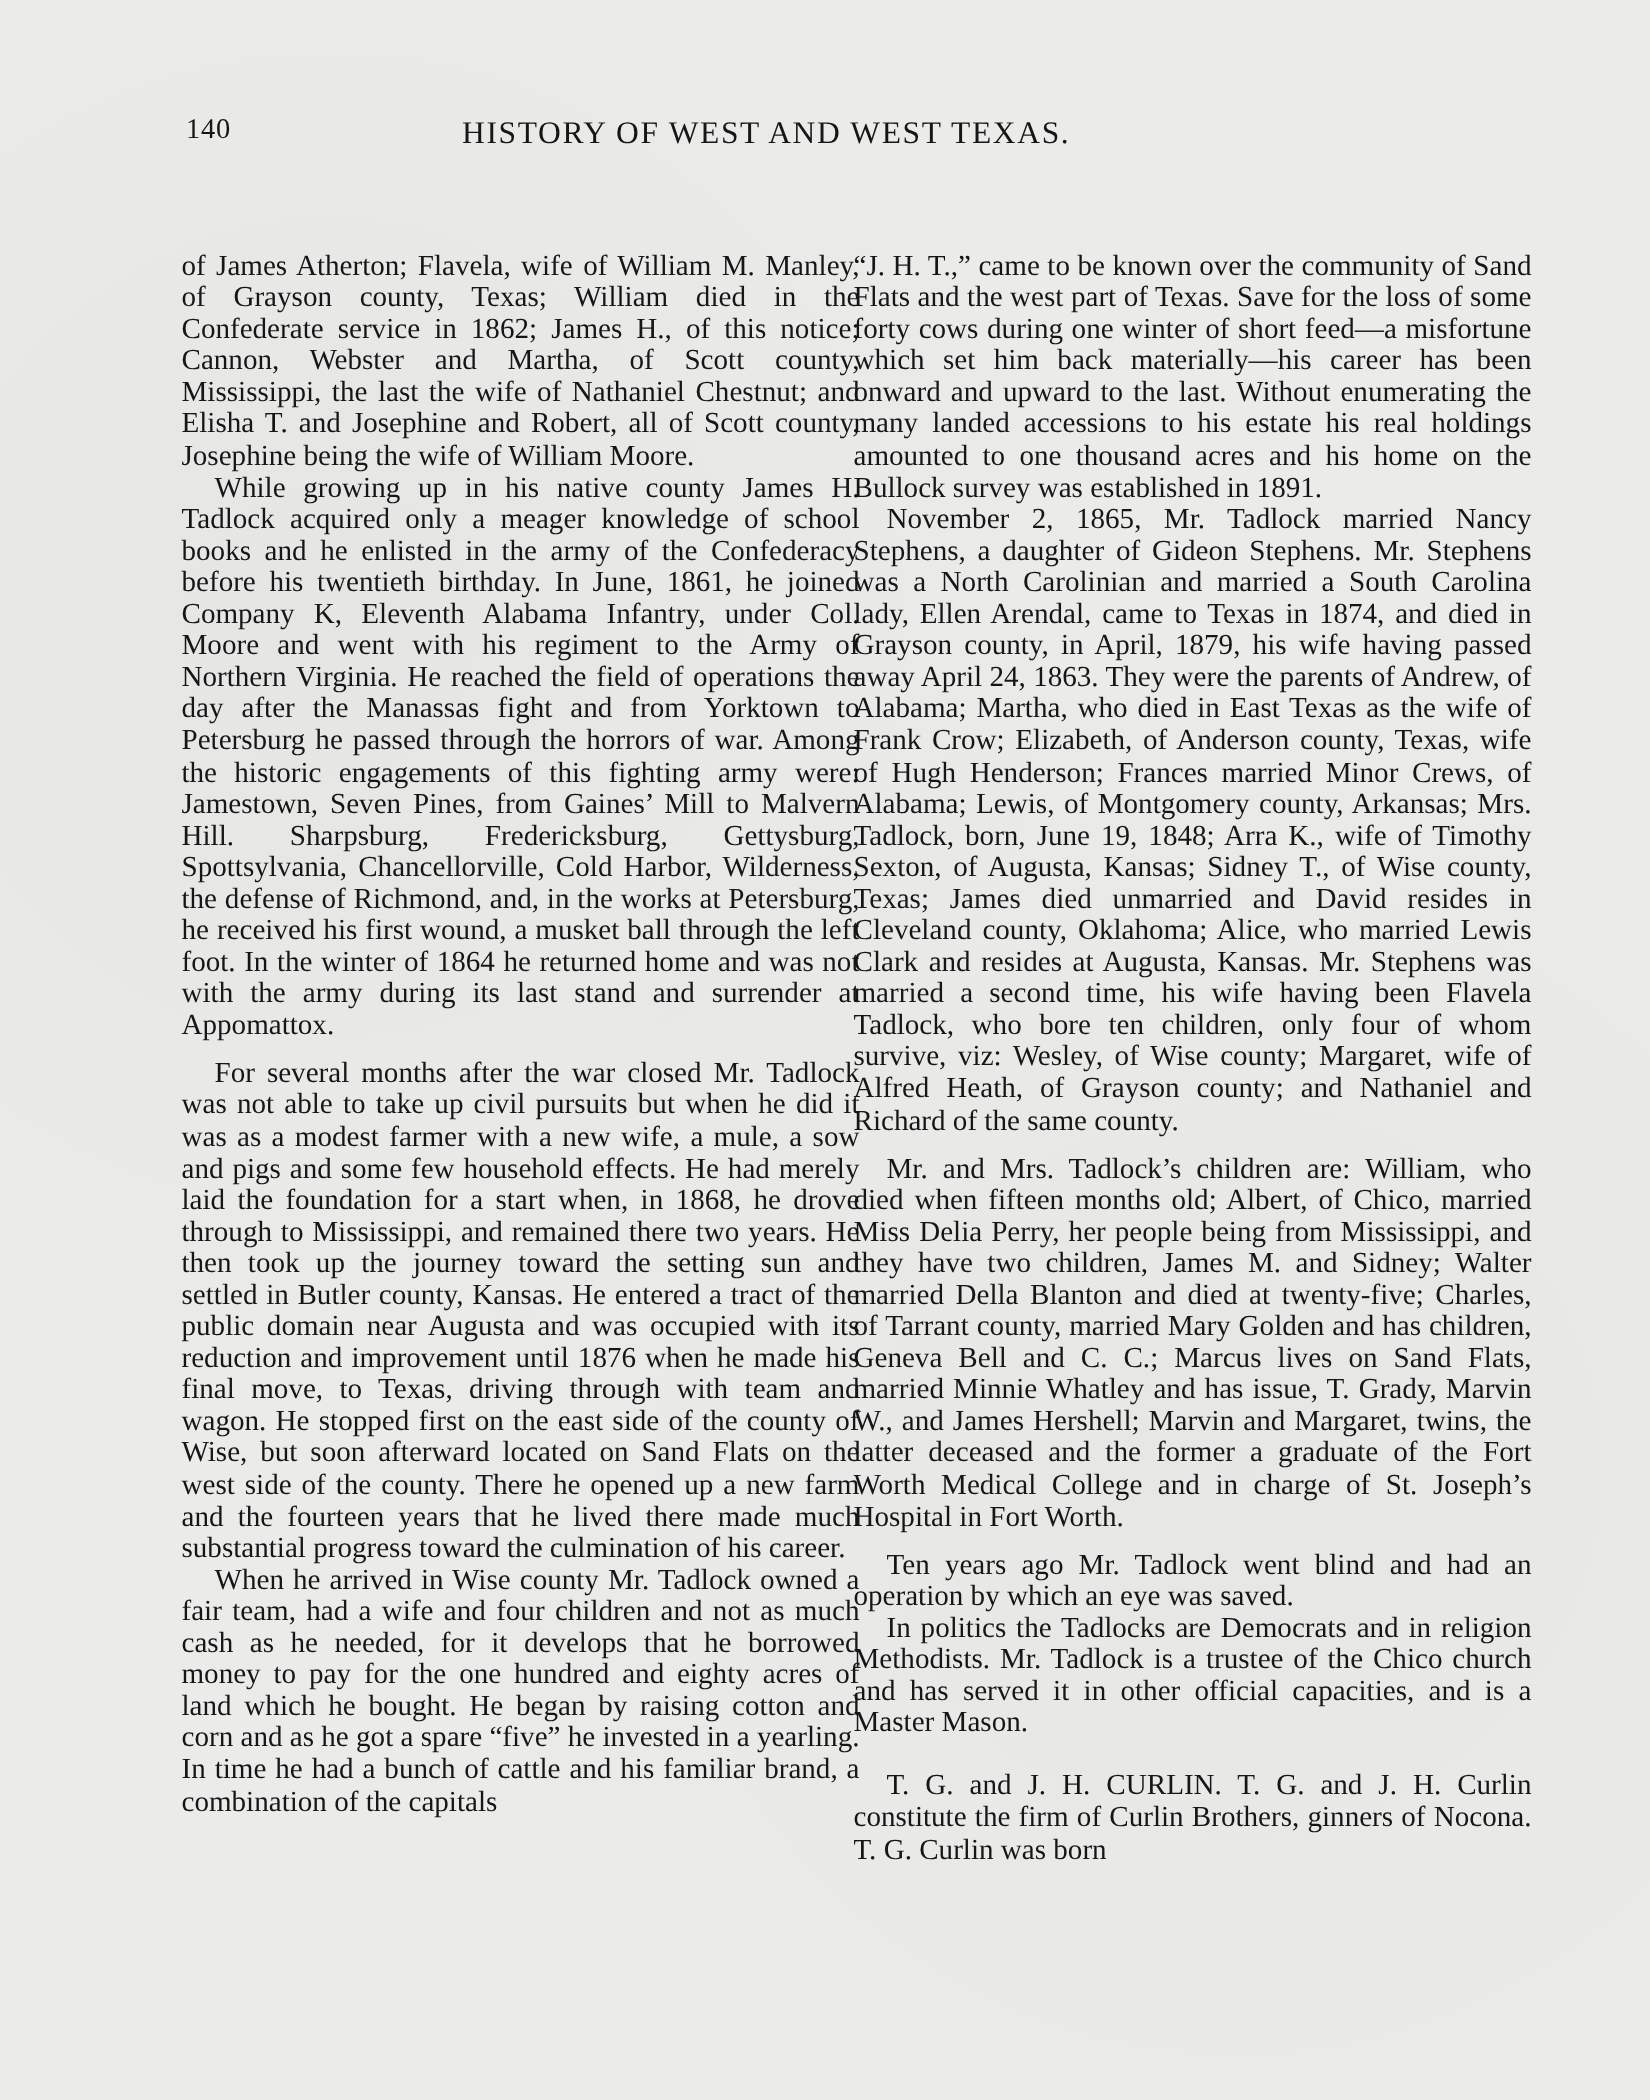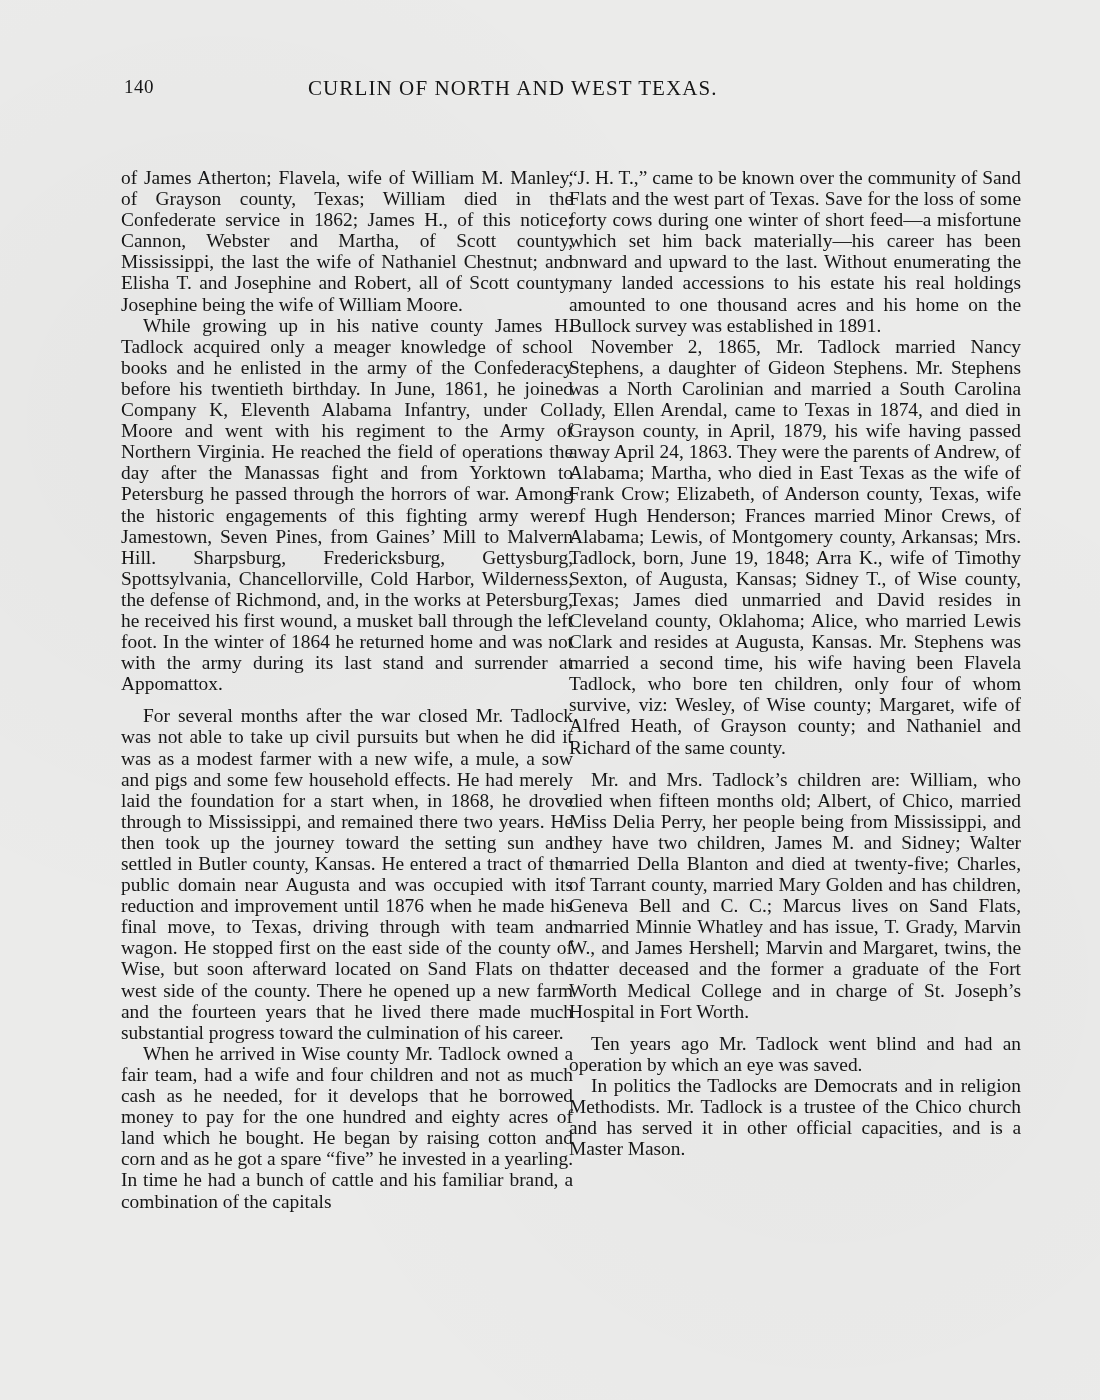--- a/index.html
+++ b/index.html
@@ -67,29 +67,30 @@
     }
     .para.small-gap {
       margin-top: 11px;
     }
   </style>
 </head>
 <body>
 
 <div class="running-head">
   <span class="page-number">140</span>
-  <span class="header-title">CURLIN OF NORTH AND WEST TEXAS.</span>
+  <span class="header-title">HISTORY OF WEST AND WEST TEXAS.</span>
 </div>
 
 <div class="column col-left">
   <p class="para continued">of James Atherton; Flavela, wife of William M. Manley, of Grayson county, Texas; William died in the Confederate service in 1862; James H., of this notice; Cannon, Webster and Martha, of Scott county, Mississippi, the last the wife of Nathaniel Chestnut; and Elisha T. and Josephine and Robert, all of Scott county, Josephine being the wife of William Moore.</p>
   <p class="para indent">While growing up in his native county James H. Tadlock acquired only a meager knowledge of school books and he enlisted in the army of the Confederacy before his twentieth birthday. In June, 1861, he joined Company K, Eleventh Alabama Infantry, under Col. Moore and went with his regiment to the Army of Northern Virginia. He reached the field of operations the day after the Manassas fight and from Yorktown to Petersburg he passed through the horrors of war. Among the historic engagements of this fighting army were: Jamestown, Seven Pines, from Gaines’ Mill to Malvern Hill. Sharpsburg, Fredericksburg, Gettysburg, Spottsylvania, Chancellorville, Cold Harbor, Wilderness, the defense of Richmond, and, in the works at Petersburg, he received his first wound, a musket ball through the left foot. In the winter of 1864 he returned home and was not with the army during its last stand and surrender at Appomattox.</p>
   <p class="para indent small-gap">For several months after the war closed Mr. Tadlock was not able to take up civil pursuits but when he did it was as a modest farmer with a new wife, a mule, a sow and pigs and some few household effects. He had merely laid the foundation for a start when, in 1868, he drove through to Mississippi, and remained there two years. He then took up the journey toward the setting sun and settled in Butler county, Kansas. He entered a tract of the public domain near Augusta and was occupied with its reduction and improvement until 1876 when he made his final move, to Texas, driving through with team and wagon. He stopped first on the east side of the county of Wise, but soon afterward located on Sand Flats on the west side of the county. There he opened up a new farm and the fourteen years that he lived there made much substantial progress toward the culmination of his career.</p>
   <p class="para indent">When he arrived in Wise county Mr. Tadlock owned a fair team, had a wife and four children and not as much cash as he needed, for it develops that he borrowed money to pay for the one hundred and eighty acres of land which he bought. He began by raising cotton and corn and as he got a spare “five” he invested in a yearling. In time he had a bunch of cattle and his familiar brand, a combination of the capitals</p>
 </div>
 
 <div class="column col-right">
   <p class="para continued">“J. H. T.,” came to be known over the community of Sand Flats and the west part of Texas. Save for the loss of some forty cows during one winter of short feed—a misfortune which set him back materially—his career has been onward and upward to the last. Without enumerating the many landed accessions to his estate his real holdings amounted to one thousand acres and his home on the Bullock survey was established in 1891.</p>
   <p class="para indent">November 2, 1865, Mr. Tadlock married Nancy Stephens, a daughter of Gideon Stephens. Mr. Stephens was a North Carolinian and married a South Carolina lady, Ellen Arendal, came to Texas in 1874, and died in Grayson county, in April, 1879, his wife having passed away April 24, 1863. They were the parents of Andrew, of Alabama; Martha, who died in East Texas as the wife of Frank Crow; Elizabeth, of Anderson county, Texas, wife of Hugh Henderson; Frances married Minor Crews, of Alabama; Lewis, of Montgomery county, Arkansas; Mrs. Tadlock, born, June 19, 1848; Arra K., wife of Timothy Sexton, of Augusta, Kansas; Sidney T., of Wise county, Texas; James died unmarried and David resides in Cleveland county, Oklahoma; Alice, who married Lewis Clark and resides at Augusta, Kansas. Mr. Stephens was married a second time, his wife having been Flavela Tadlock, who bore ten children, only four of whom survive, viz: Wesley, of Wise county; Margaret, wife of Alfred Heath, of Grayson county; and Nathaniel and Richard of the same county.</p>
   <p class="para indent small-gap">Mr. and Mrs. Tadlock’s children are: William, who died when fifteen months old; Albert, of Chico, married Miss Delia Perry, her people being from Mississippi, and they have two children, James M. and Sidney; Walter married Della Blanton and died at twenty-five; Charles, of Tarrant county, married Mary Golden and has children, Geneva Bell and C. C.; Marcus lives on Sand Flats, married Minnie Whatley and has issue, T. Grady, Marvin W., and James Hershell; Marvin and Margaret, twins, the latter deceased and the former a graduate of the Fort Worth Medical College and in charge of St. Joseph’s Hospital in Fort Worth.</p>
   <p class="para indent small-gap">Ten years ago Mr. Tadlock went blind and had an operation by which an eye was saved.</p>
   <p class="para indent">In politics the Tadlocks are Democrats and in religion Methodists. Mr. Tadlock is a trustee of the Chico church and has served it in other official capacities, and is a Master Mason.</p>
+  <p class="para indent gap-before">T. G. and J. H. CURLIN. T. G. and J. H. Curlin constitute the firm of Curlin Brothers, ginners of Nocona. T. G. Curlin was born</p>
 </div>
 
 </body></html>

